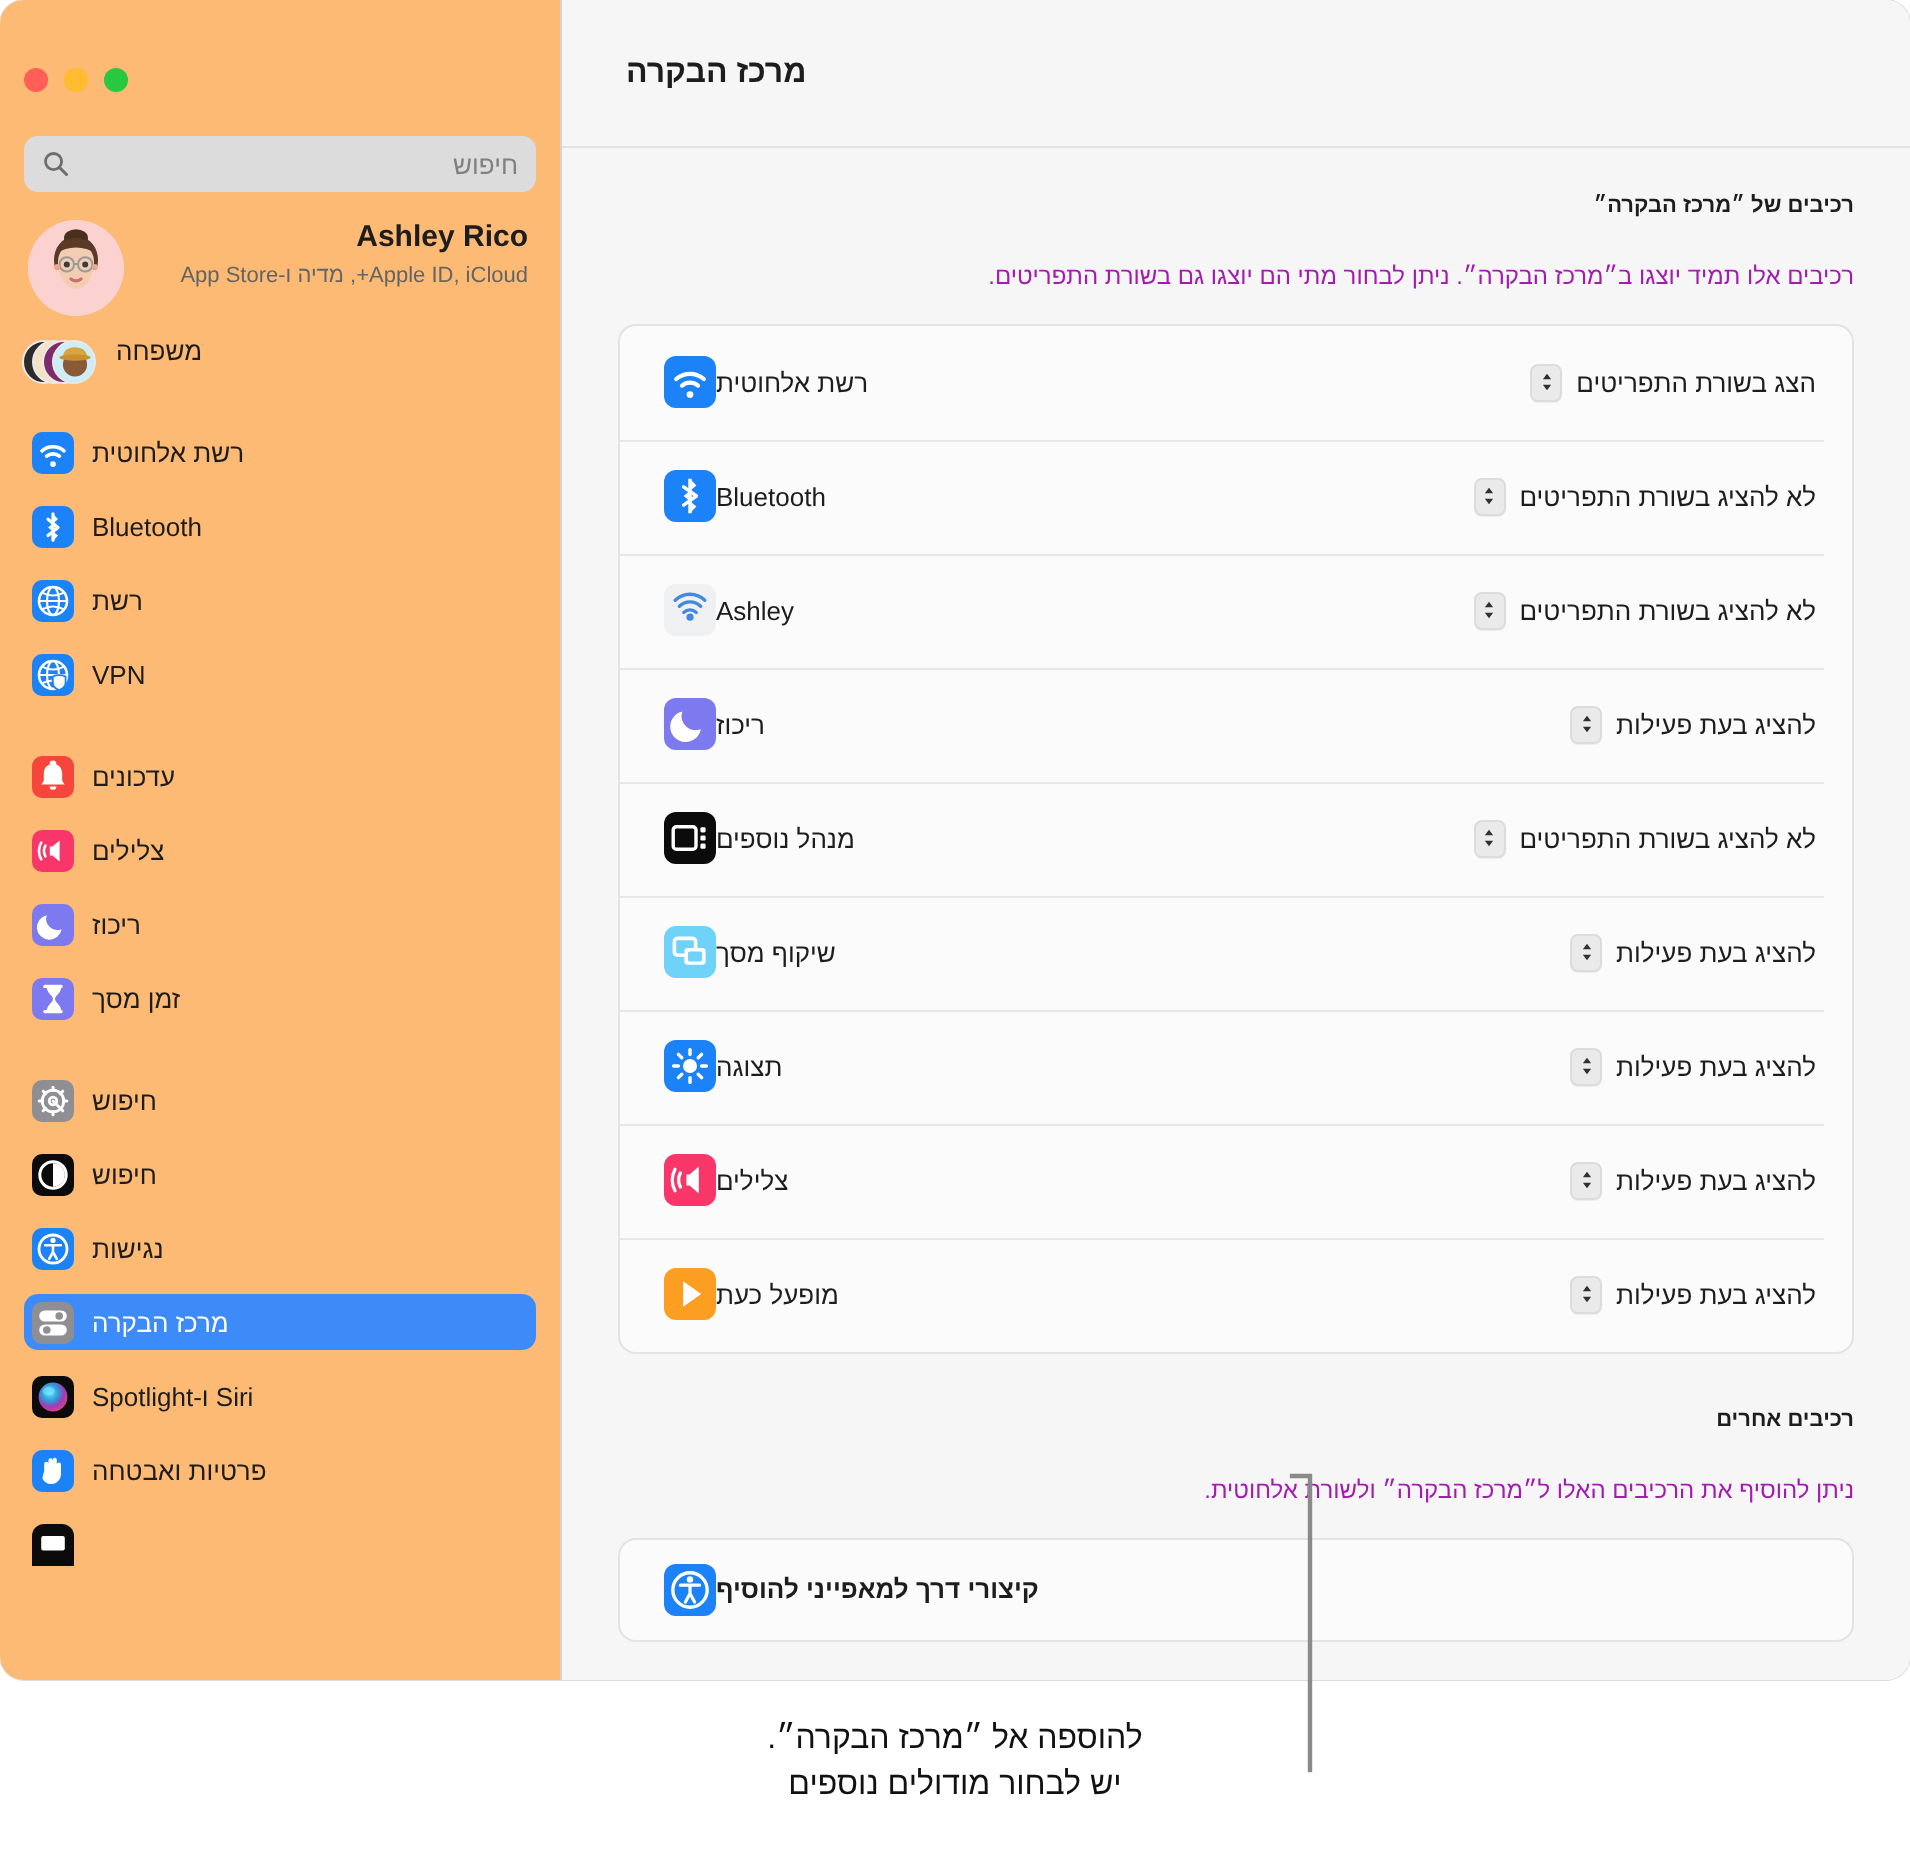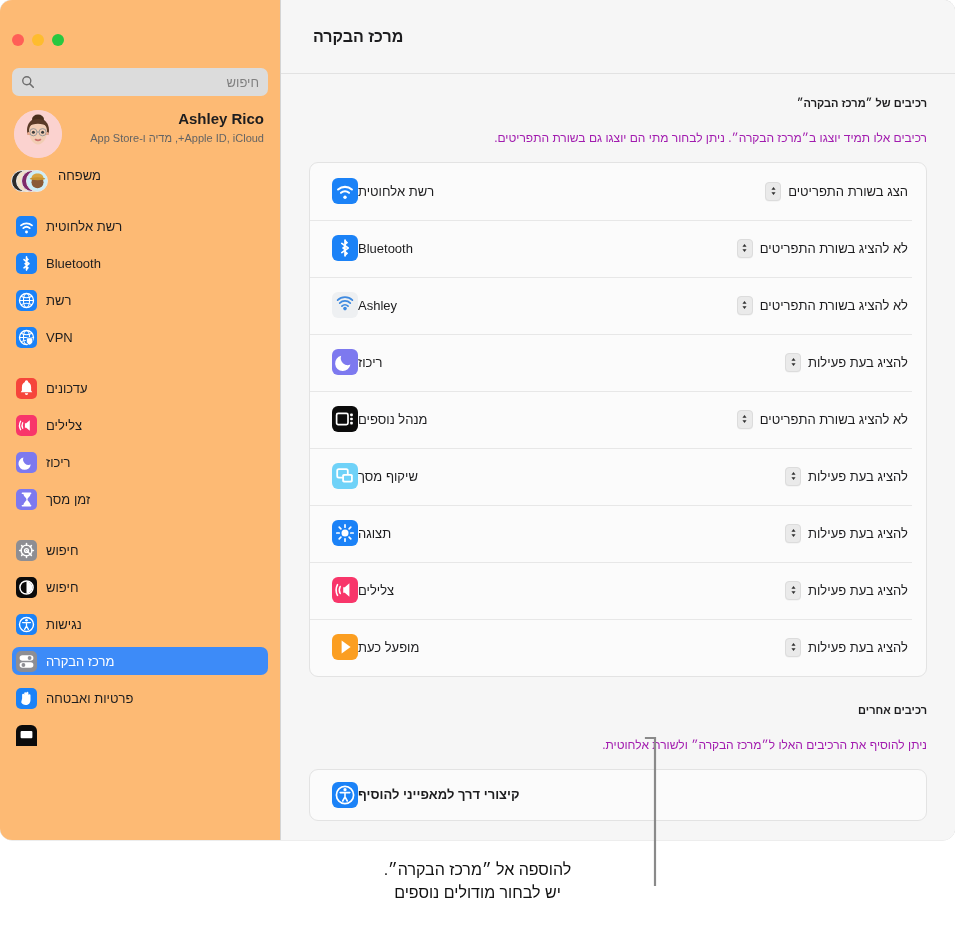--- a/index.html
+++ b/index.html
@@ -460,20 +460,37 @@
         <svg viewBox="0 0 21 21" width="21" height="21">
           <rect x="3.6" y="4.2" width="13.8" height="5.6" rx="2.8" fill="#fff"></rect>
           <circle cx="13.6" cy="7" r="1.9" fill="#8e8e93"></circle>
           <rect x="3.6" y="11.2" width="13.8" height="5.6" rx="2.8" fill="#fff"></rect>
           <circle cx="7.4" cy="14" r="1.9" fill="#8e8e93"></circle>
         </svg>
       </span>
       <span class="sb-label">מרכז הבקרה</span>
     </div>
 
+    <div class="sb-item">
+      <span class="sb-icon" style="background:#0b0b0b;">
+        <svg viewBox="0 0 21 21" width="21" height="21">
+          <defs>
+            <radialGradient id="sirig" cx="40%" cy="35%" r="75%">
+              <stop offset="0%" stop-color="#63e6ff"></stop>
+              <stop offset="38%" stop-color="#2f9bd8"></stop>
+              <stop offset="65%" stop-color="#a03bb6"></stop>
+              <stop offset="100%" stop-color="#f0456e"></stop>
+            </radialGradient>
+          </defs>
+          <circle cx="10.5" cy="10.5" r="7.2" fill="url(#sirig)"></circle>
+          <ellipse cx="8.3" cy="7.6" rx="3" ry="2.2" fill="#7fe9ff" opacity="0.55"></ellipse>
+        </svg>
+      </span>
+      <span class="sb-label">Siri ו-Spotlight</span>
+    </div>
 
     <div class="sb-item">
       <span class="sb-icon" style="background:#1b82f7;">
         <svg viewBox="0 0 21 21" width="21" height="21">
           <path d="M6.1 10.4V6.9a1.05 1.05 0 112.1 0V5.2a1.05 1.05 0 112.1 0v-.3a1.05 1.05 0 112.1 0v2.4a1.05 1.05 0 112.1 0v4.6c0 3-2.1 5.1-4.7 5.1-2.4 0-3.6-1.1-4.6-2.8L6.1 10.4z" fill="#fff"></path>
         </svg>
       </span>
       <span class="sb-label">פרטיות ואבטחה</span>
     </div>
 

